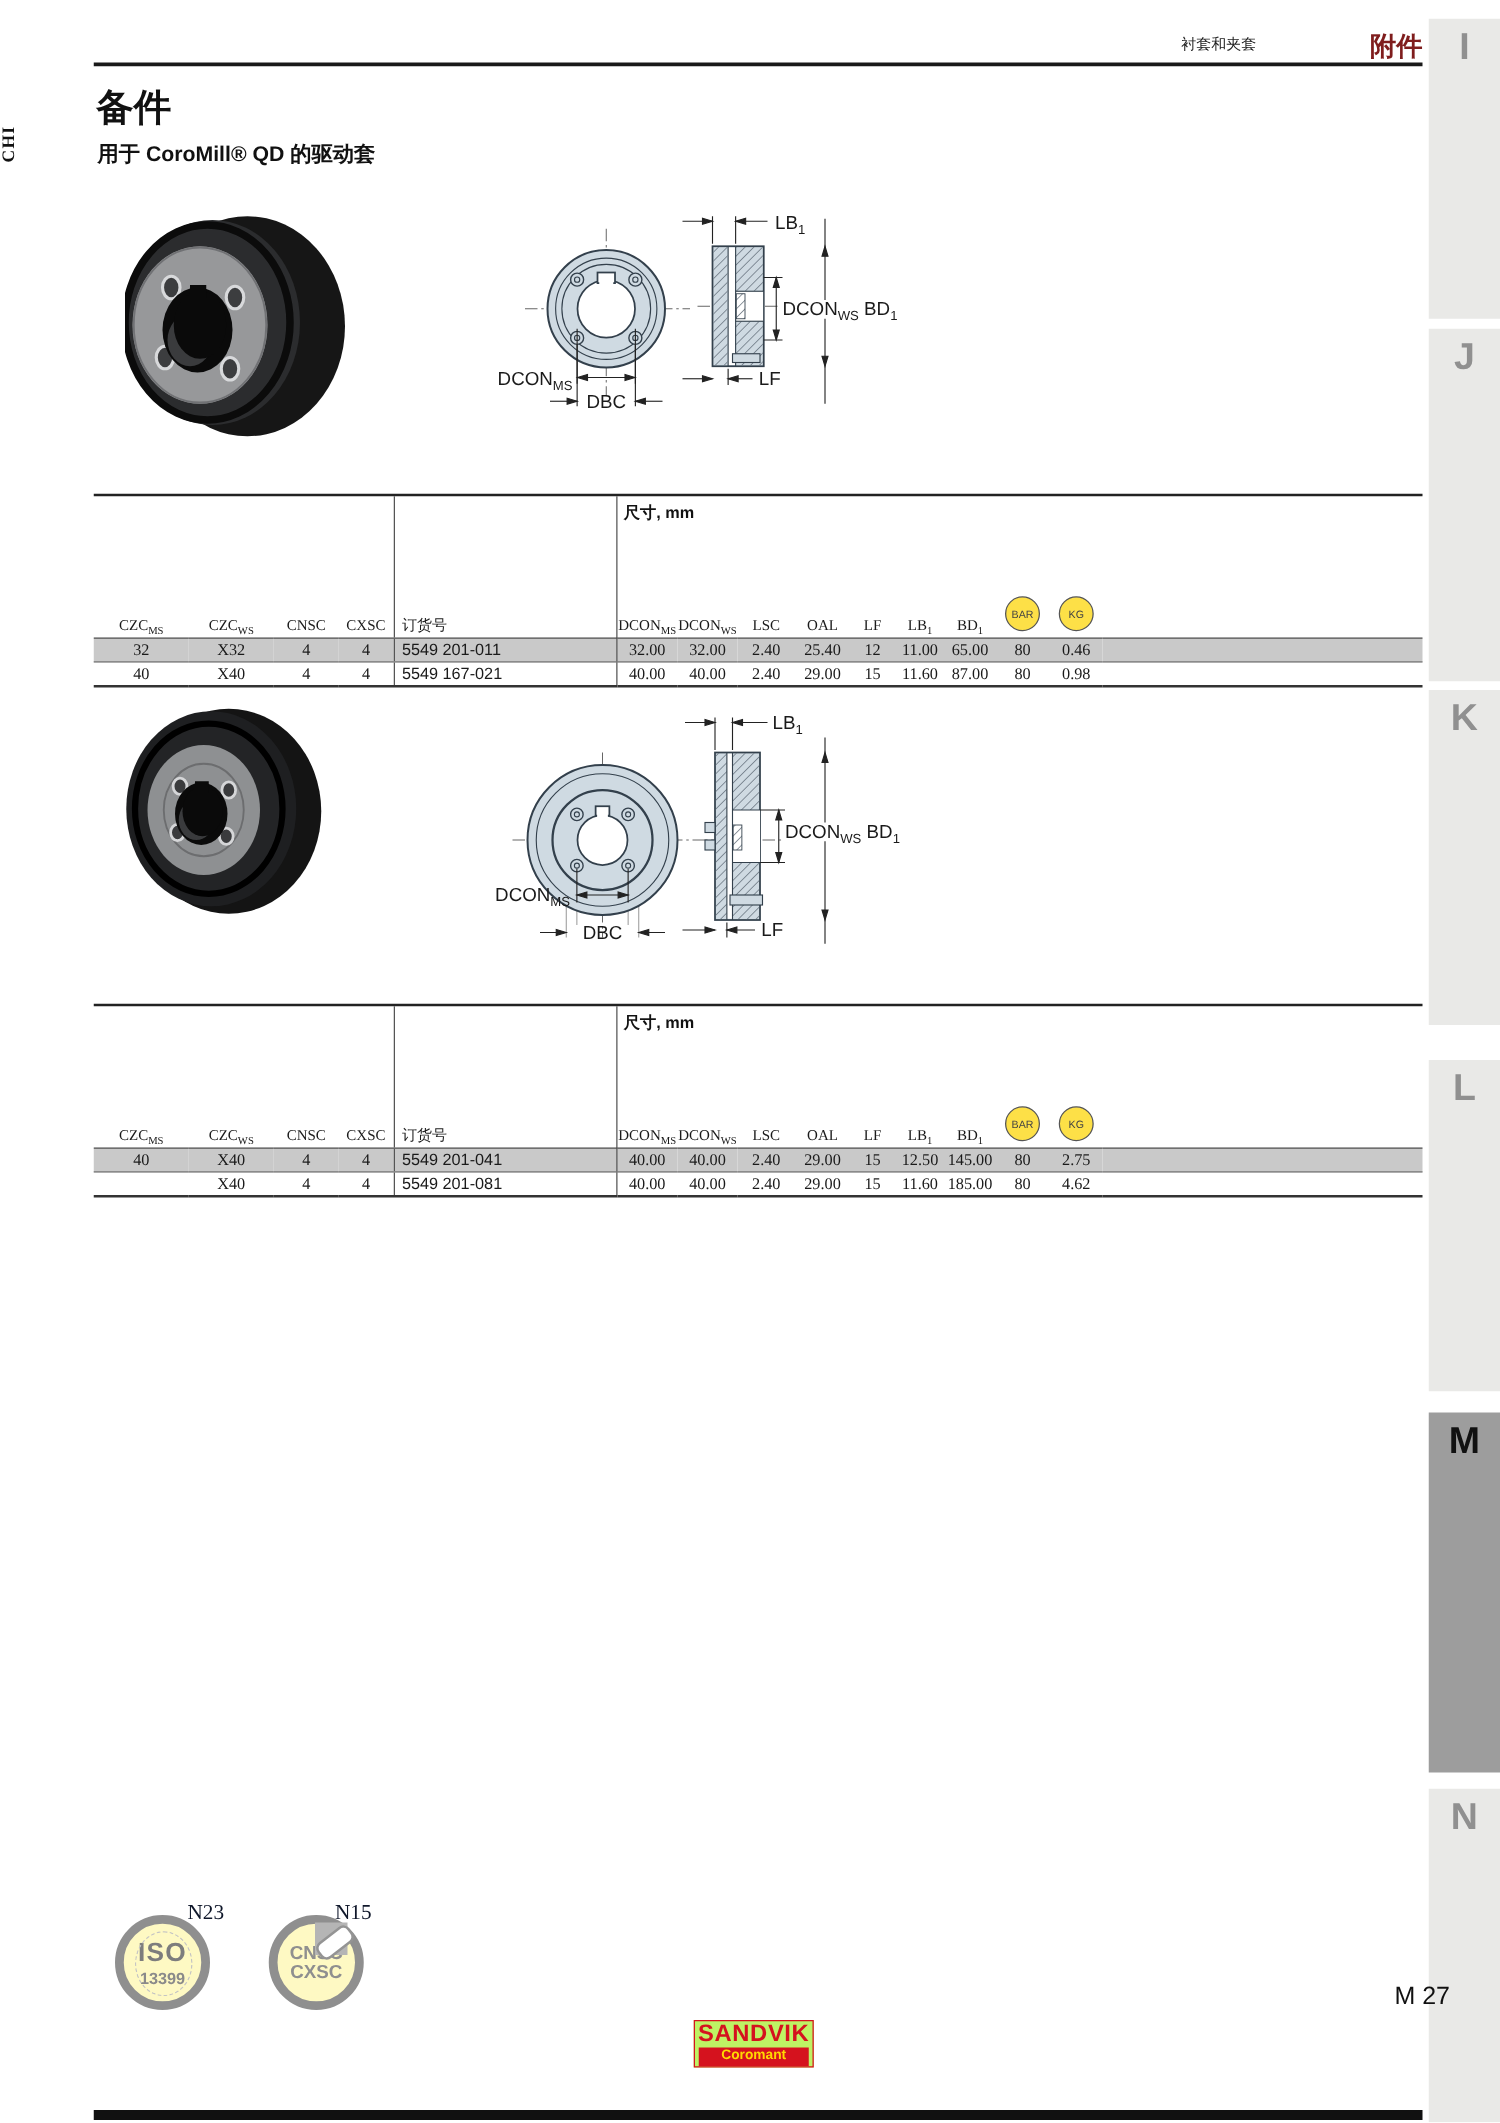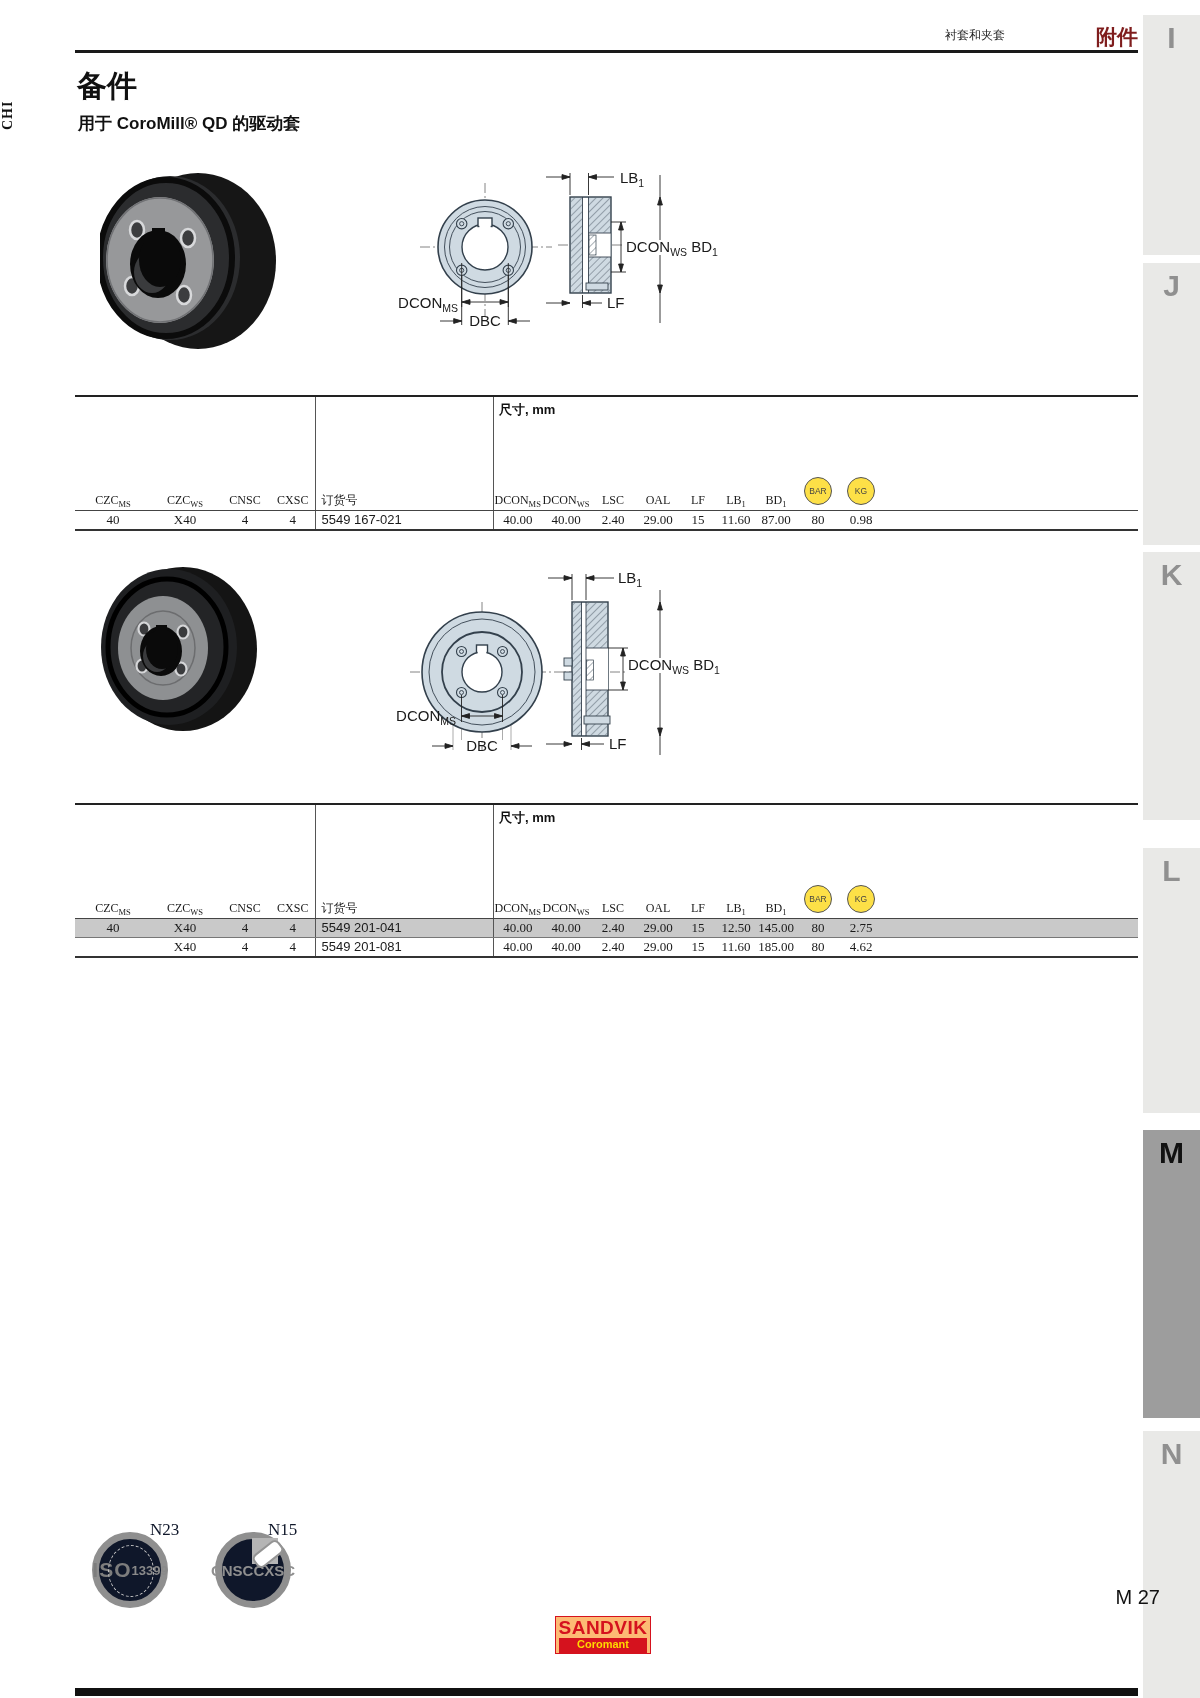--- a/index.html
+++ b/index.html
@@ -42,35 +42,35 @@
     font-family:"Liberation Sans",sans-serif;font-weight:bold;font-size:13px;}
   tr.r1{background:#c9c9c9;}
   tr.r1 td{border-bottom:1px solid #777;}
   tr.r2 td{border-bottom:2px solid #333;}
   .mcircle{display:inline-block;width:26px;height:26px;border:1px solid #555;border-radius:50%;
     font:8.5px/26px "Liberation Sans",sans-serif;color:#444;text-align:center;margin-bottom:4px;
     background:#fde047;}
 
   
   .badge{position:absolute;width:62px;height:62px;border:7px solid #8f8f8f;border-radius:50%;
-    background:#0f172a;display:flex;align-items:center;justify-content:center;}
+    background:#fef9c3;display:flex;flex-direction:column;align-items:center;justify-content:center;}
   #iso-badge{left:92px;top:1532px;}
   #iso-badge .iso1{font:bold 21px "Liberation Sans",sans-serif;color:#7d7d7d;letter-spacing:1px;}
   #iso-badge .iso2{font:bold 13px "Liberation Sans",sans-serif;color:#8a8a8a;}
   #iso-badge .globe{position:absolute;left:9px;top:6px;width:44px;height:50px;border-radius:50%;
     border:1px dashed #c4c4c4;}
   #stamp-badge{left:215px;top:1532px;}
   #stamp-badge .c1,#stamp-badge .c2{font:bold 15px "Liberation Sans",sans-serif;color:#8f8f8f;line-height:15px;}
   #stamp-chip{position:absolute;left:252px;top:1538px;width:26px;height:26px;background:#b5b5b5;}
   #stamp-cyl{position:absolute;left:252px;top:1546px;width:28px;height:12px;background:#fff;
     border:2px solid #949494;border-radius:6px;transform:rotate(-38deg);}
   .note{position:absolute;font:17px "Liberation Serif",serif;color:#0f172a;}
   #note-n23{left:150px;top:1520px;}
   #note-n15{left:268px;top:1520px;}
-  #brand{position:absolute;left:555px;top:1616px;width:96px;height:38px;background:#fdba74;
+  #brand{position:absolute;left:555px;top:1616px;width:96px;height:38px;background:#bef264;
     border:1px solid #d5121e;box-sizing:border-box;}
   #brand .bname{display:block;text-align:center;font:bold 19px "Liberation Sans",sans-serif;
     color:#d5121e;letter-spacing:.5px;line-height:21px;}
   #brand .bband{margin:0 3px 3px 3px;height:15px;background:#d5121e;text-align:center;
     font:bold 11px/13px "Liberation Sans",sans-serif;color:#ffd900;}
   #page-number{position:absolute;left:1055px;top:1586px;width:105px;text-align:right;
     font:20px "Liberation Sans",sans-serif;color:#111;}
   #bottom-bar{position:absolute;left:75px;top:1688px;width:1063px;height:8px;background:#111;}
 </style>
 </head>
@@ -240,20 +240,37 @@
         <th><span>DCON</span><sub>WS</sub></th>
         <th><span>LSC</span><sub></sub></th>
         <th><span>OAL</span><sub></sub></th>
         <th><span>LF</span><sub></sub></th>
         <th><span>LB</span><sub>1</sub></th>
         <th><span>BD</span><sub>1</sub></th>
         <th><span class="mcircle"><span>BAR</span></span></th>
         <th><span class="mcircle"><span>KG</span></span></th>
         <th></th>
       </tr>
+      <tr class="r1">
+        <td>32</td>
+            <td>X32</td>
+        <td>4</td>
+            <td>4</td>
+        <td class="order">5549 201-011</td>
+        <td>32.00</td>
+            <td>32.00</td>
+        <td>2.40</td>
+            <td>25.40</td>
+        <td>12</td>
+            <td>11.00</td>
+        <td>65.00</td>
+            <td>80</td>
+        <td>0.46</td>
+            <td></td>
+      </tr>
       <tr class="r2">
         <td>40</td>
             <td>X40</td>
         <td>4</td>
             <td>4</td>
         <td class="order">5549 167-021</td>
         <td>40.00</td>
             <td>40.00</td>
         <td>2.40</td>
             <td>29.00</td>

